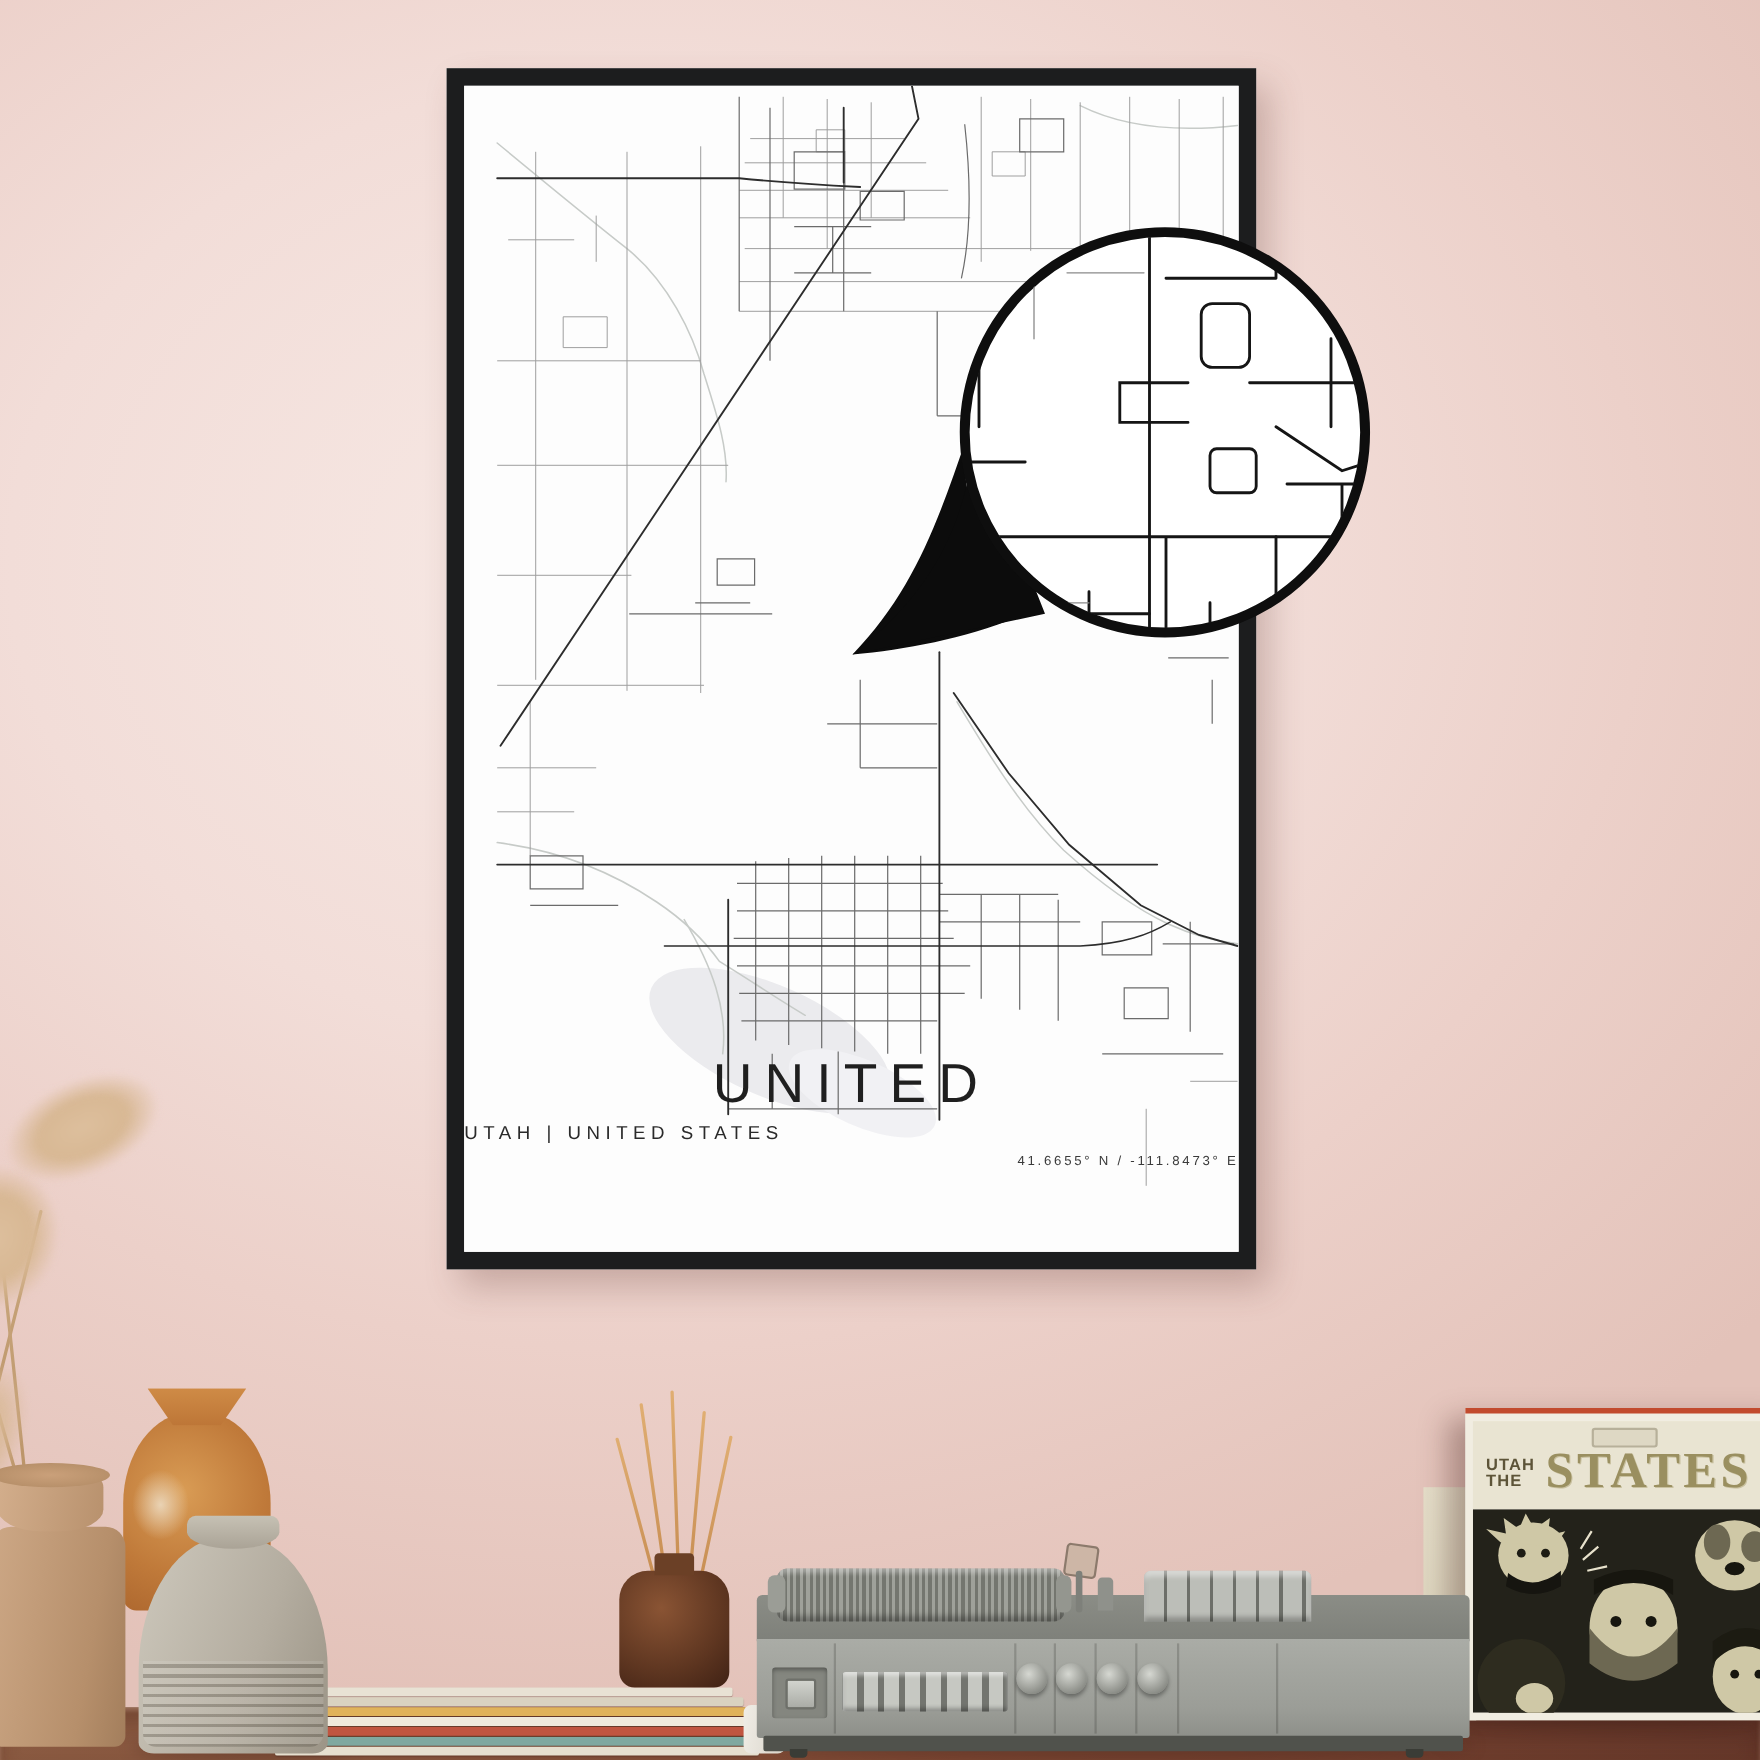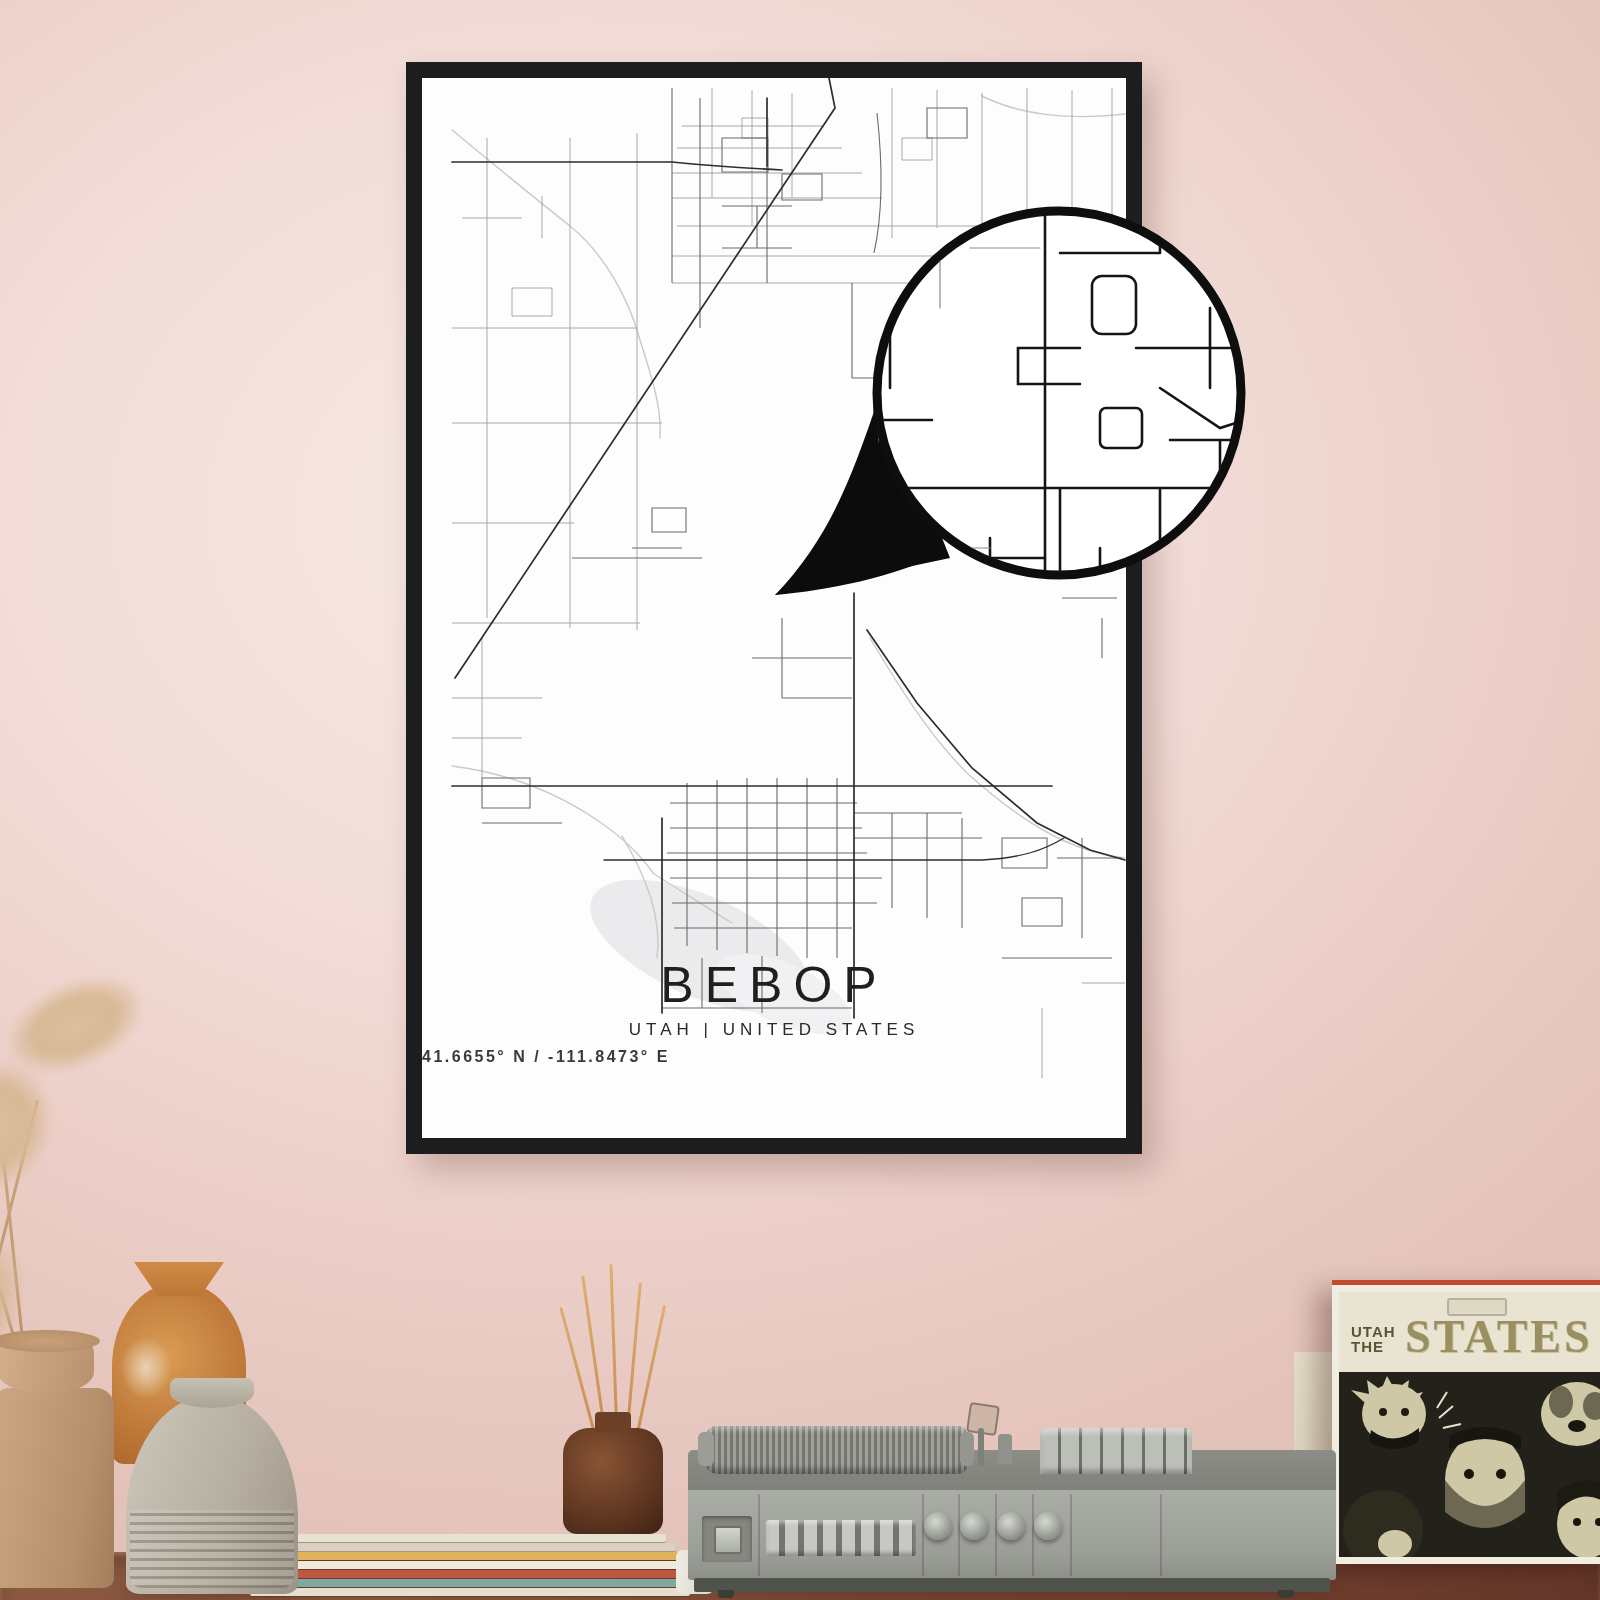--- a/index.html
+++ b/index.html
@@ -20,24 +20,24 @@
   .stem{position:absolute;width:3px;background:linear-gradient(#caa87e,#b78f63);transform-origin:top center;border-radius:2px;}
 
   
   .frame{left:406px;top:62px;width:736px;height:1092px;background:#fdfdfd;
     border:16px solid #1c1d1e;box-sizing:border-box;
     box-shadow:12px 16px 30px rgba(96,53,46,.28), inset 2px 2px 0 rgba(255,255,255,.10);}
   .poster{position:absolute;inset:0;background:#fdfdfd;overflow:hidden;}
   .poster svg{position:absolute;left:0;top:0;}
   .p-title{position:absolute;left:0;top:878px;width:100%;text-align:center;
     font-size:50px;letter-spacing:11px;font-weight:400;color:#1f1f1f;}
-  .p-sub{position:absolute;left:0;top:942px;width:100%;text-align:center;
+  .p-sub{position:absolute;left:0;top:942px;width:100%;
     font-size:17px;letter-spacing:5px;color:#2a2a2a;}
-  .p-coord{position:absolute;left:0;top:970px;width:100%;text-align:left;
-    font-size:16px;letter-spacing:2.5px;color:#3a3a3a;font-weight:bold;}
+  .p-coord{position:absolute;left:0;top:970px;width:100%;text-align:right;
+    font-size:12px;letter-spacing:2.5px;color:#3a3a3a;}
 
   
   .lens{left:740px;top:158px;width:560px;height:486px;z-index:6;}
 
   
   .player{left:688px;top:1412px;width:648px;height:186px;z-index:4;}
   .p-deck{position:absolute;left:0;top:38px;width:100%;height:42px;background:linear-gradient(#8b8d86,#7e807a);border-radius:5px 5px 0 0;}
   .p-platter{position:absolute;left:18px;top:14px;width:262px;height:48px;border-radius:10px;
     background:repeating-linear-gradient(90deg,#74766f 0 3px,#9fa19a 3px 6px);
     box-shadow:inset 0 4px 5px rgba(255,255,255,.35), inset 0 -5px 6px rgba(0,0,0,.3);}
@@ -183,21 +183,21 @@
           <path d="M407,0 L413,30 L33,600"></path>
           <path d="M30,84 H250 C290,88 322,90 360,92"></path>
           <path d="M345,20 V88"></path>
           <path d="M432,515 V940"></path>
           <path d="M445,552 L495,625 L550,690 L615,745 L668,772 L703,782"></path>
           <path d="M30,708 H630"></path>
           <path d="M240,740 V935"></path>
           <path d="M182,782 H560 C600,780 622,772 642,760" stroke-width="1.3"></path>
         </g>
       </svg>
-      <div class="p-title">BEBOP</div>
+      <div class="p-title">UNITED</div>
       <div class="p-sub">UTAH | UNITED STATES</div>
       <div class="p-coord">41.6655° N / -111.8473° E</div>
     </div>
   </div>
 
   <svg class="abs lens" viewBox="0 0 560 486">
     <defs>
       <clipPath id="lensclip">
           <circle cx="319" cy="235" r="178"></circle>
         </clipPath>

